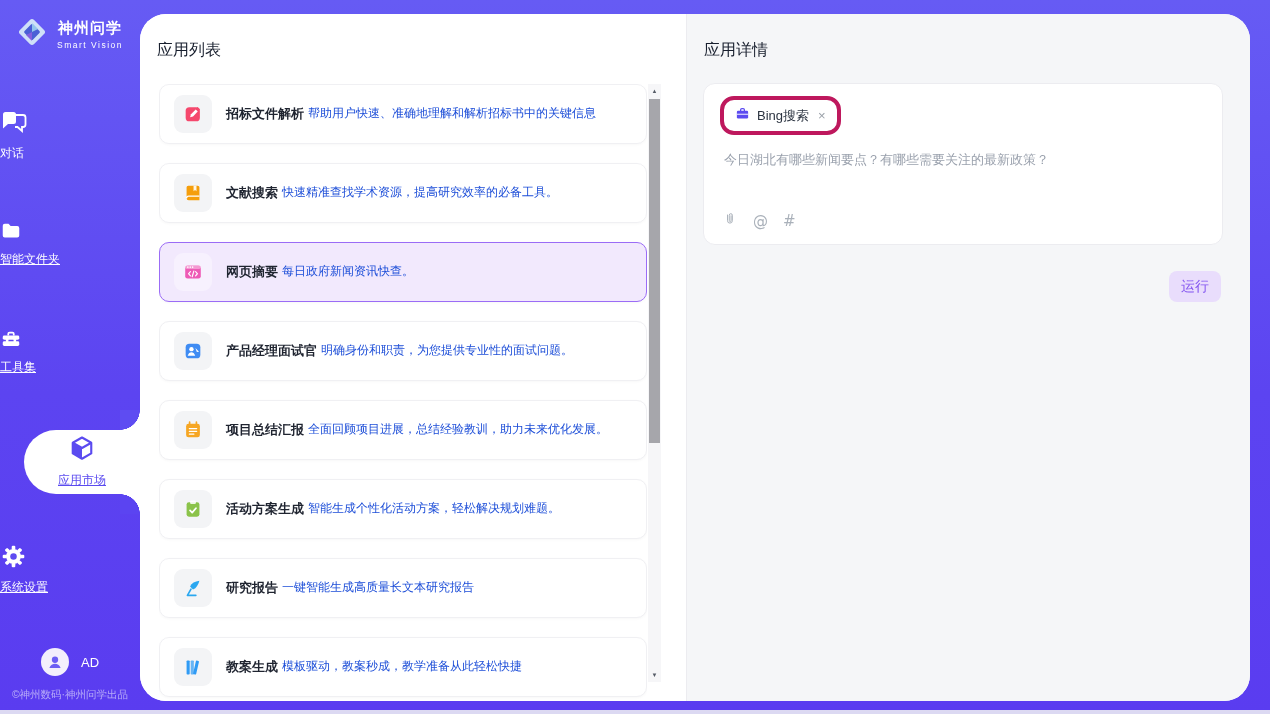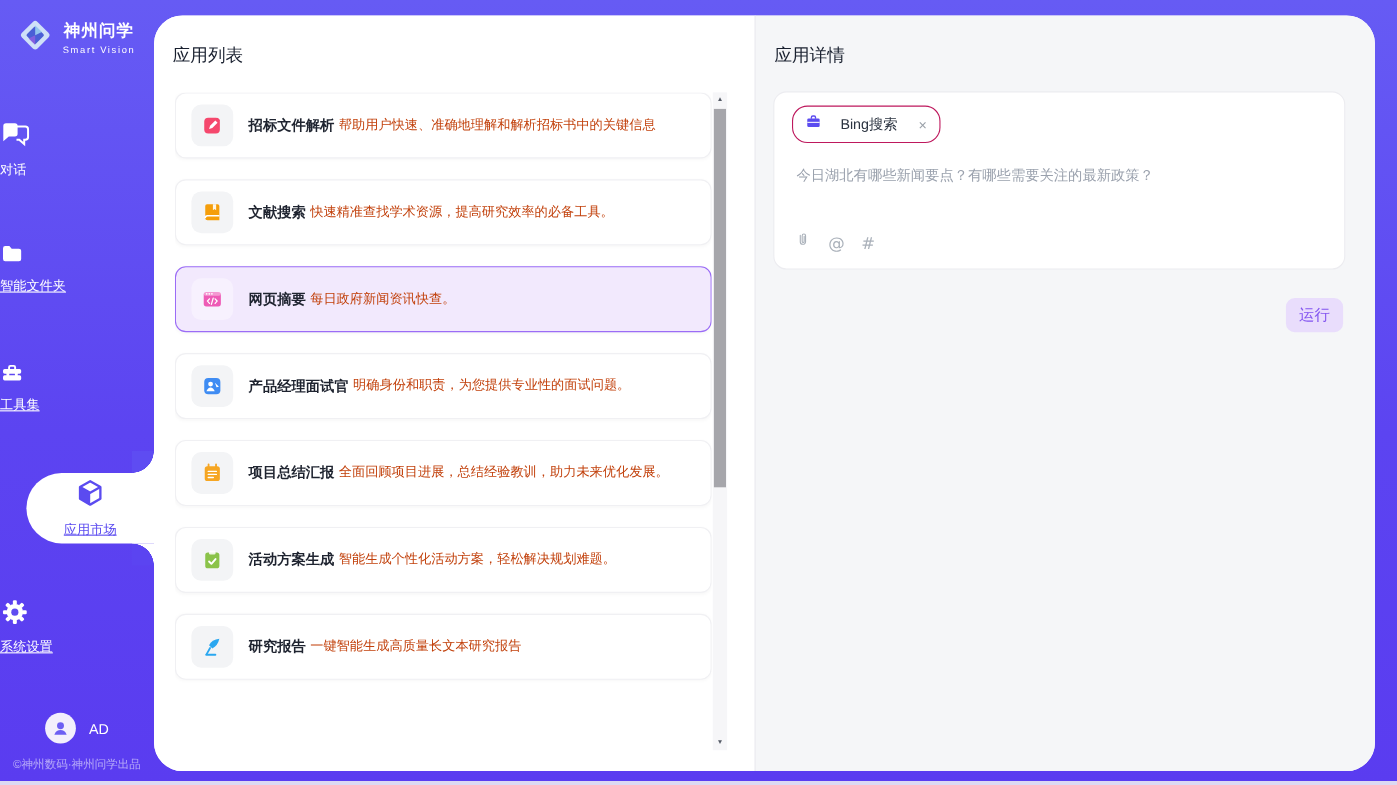--- a/index.html
+++ b/index.html
@@ -32,31 +32,31 @@
   .left-panel{width:546px;position:relative;background:#fff;}
   .panel-title{position:absolute;left:17px;top:26px;font-size:16px;font-weight:normal;color:#181f2e;}
   .list-viewport{position:absolute;left:19px;top:70px;width:488px;bottom:0;overflow:hidden;}
   .card{box-sizing:border-box;height:60px;margin-bottom:19px;border:1px solid #f0f0f3;border-radius:10px;background:#fff;
         display:flex;align-items:center;padding:0 14px;gap:14px;box-shadow:0 1px 3px rgba(20,20,40,.03);cursor:pointer;}
   .card.selected{background:#f2e9fd;border:1px solid #9b6cf6;}
   .app-icon{flex:0 0 38px;width:38px;height:38px;border-radius:9px;background:#f3f4f6;display:flex;align-items:center;justify-content:center;}
   .card.selected .app-icon{background:#f7f1fe;}
   .card-text{display:flex;flex-direction:row;gap:4px;min-width:0;}
   .card-title{font-size:13px;font-weight:bold;color:#1f2430;}
-  .card-desc{font-size:12px;color:#c2410c;white-space:nowrap;}
+  .card-desc{font-size:12px;color:#1d4ed8;white-space:nowrap;}
   
   .scrollbar{position:absolute;left:508px;top:70px;width:13px;height:598px;background:#f6f6f8;}
   .sb-btn{position:absolute;left:0;width:13px;height:14px;display:flex;align-items:center;justify-content:center;font-size:6px;color:#555b66;cursor:pointer;}
   .sb-up{top:0;}
   .sb-down{bottom:0;}
   .sb-thumb{position:absolute;left:1px;top:15px;width:11px;height:344px;background:#a6a6ab;cursor:grab;}
   
   .right-panel{flex:1;position:relative;background:#f5f6f8;border-left:1px solid #ececf0;}
   .detail-card{position:absolute;left:16px;top:69px;width:520px;height:162px;box-sizing:border-box;background:#fff;border:1px solid #ececf0;border-radius:12px;}
-  .tool-tag{position:absolute;left:16px;top:12px;display:inline-flex;align-items:center;gap:17px;border:1px solid #be185d;border-radius:14px;background:#fff;padding:6px 11px;cursor:default;}
+  .tool-tag{position:absolute;left:16px;top:12px;display:inline-flex;align-items:center;gap:7px;border:4px solid #be185d;border-radius:14px;background:#fff;padding:6px 11px;cursor:default;}
   .tool-tag .tag-label{font-size:13px;color:#2b3340;}
   .tool-tag .tag-close{font-size:13px;color:#9aa0a8;margin-left:2px;cursor:pointer;line-height:1;}
   .query-text{position:absolute;left:20px;top:66px;right:20px;font-size:13px;color:#9aa1ad;line-height:1.5;}
   .attach-row{position:absolute;left:18px;bottom:12px;display:flex;align-items:center;gap:15px;color:#aab1ba;}
   .attach-row .txt-ic{font-size:15px;line-height:1;font-family:"DejaVu Sans",sans-serif;}
   .run-btn{position:absolute;right:29px;top:257px;width:52px;height:31px;background:#e9ddfc;color:#8456f0;font-size:14px;border:none;border-radius:8px;display:flex;align-items:center;justify-content:center;cursor:pointer;}
 </style>
 </head>
 <body>
 
@@ -218,20 +218,33 @@
               <path d="M19 4c-5 .6-8.6 2.7-10.2 6.4l3.2 3.2C15.7 12 17.9 8.4 19 4z" fill="#2aa7f0"></path>
       <path d="M9.8 13.2 6.4 19.3" stroke="#2aa7f0" stroke-width="1.8" stroke-linecap="round"></path>
       <rect x="5" y="19" width="11" height="1.9" rx="0.95" fill="#2aa7f0"></rect>
             </svg>
           </span>
           <span class="card-text">
             <span class="card-title">研究报告</span>
             <span class="card-desc">一键智能生成高质量长文本研究报告</span>
           </span>
         </div>
+        <div class="card">
+          <span class="app-icon">
+            <svg width="22" height="22" viewBox="0 0 24 24">
+              <rect x="5" y="4.8" width="3.4" height="15.4" rx="0.9" fill="#2f9bf5"></rect>
+      <rect x="9.5" y="4.8" width="3.4" height="15.4" rx="0.9" fill="#2f9bf5" opacity="0.72"></rect>
+      <rect x="13.6" y="5" width="3.4" height="15.2" rx="0.9" fill="#2f9bf5" transform="rotate(13 15.3 12.6)"></rect>
+            </svg>
+          </span>
+          <span class="card-text">
+            <span class="card-title">教案生成</span>
+            <span class="card-desc">模板驱动，教案秒成，教学准备从此轻松快捷</span>
+          </span>
+        </div>
       </div>
     <div class="scrollbar">
       <div class="sb-btn sb-up">▲</div>
       <div class="sb-thumb"></div>
       <div class="sb-btn sb-down">▼</div>
     </div>
   </div>
 
   <div class="right-panel">
     <div class="panel-title">应用详情</div>

